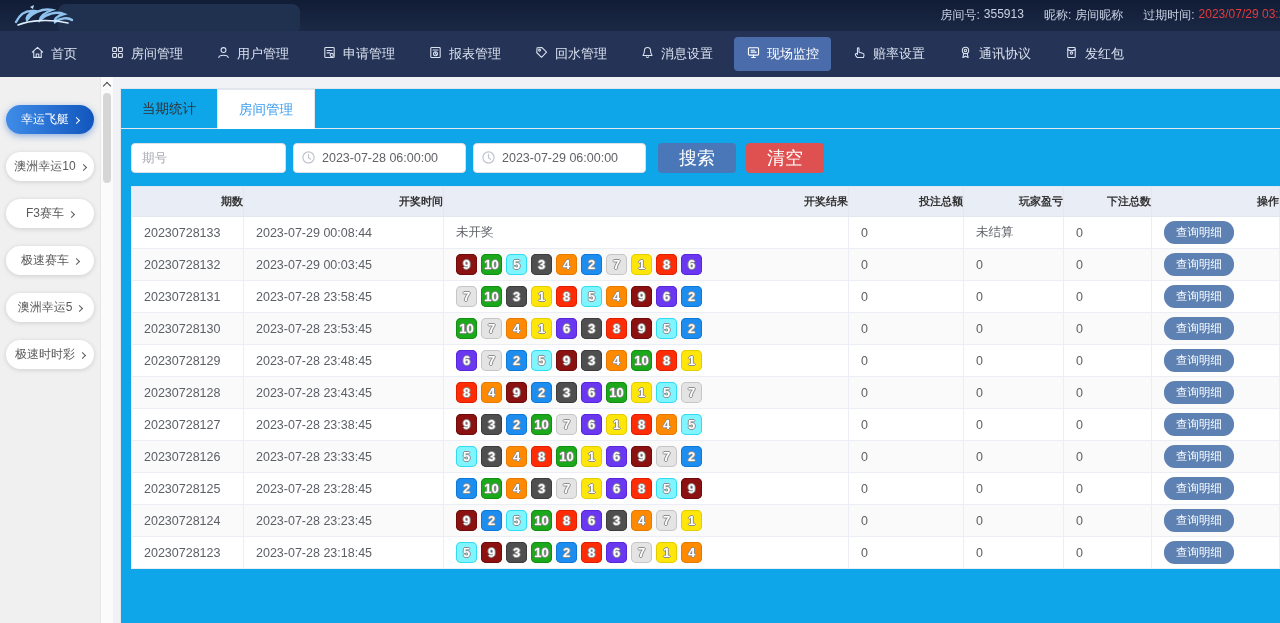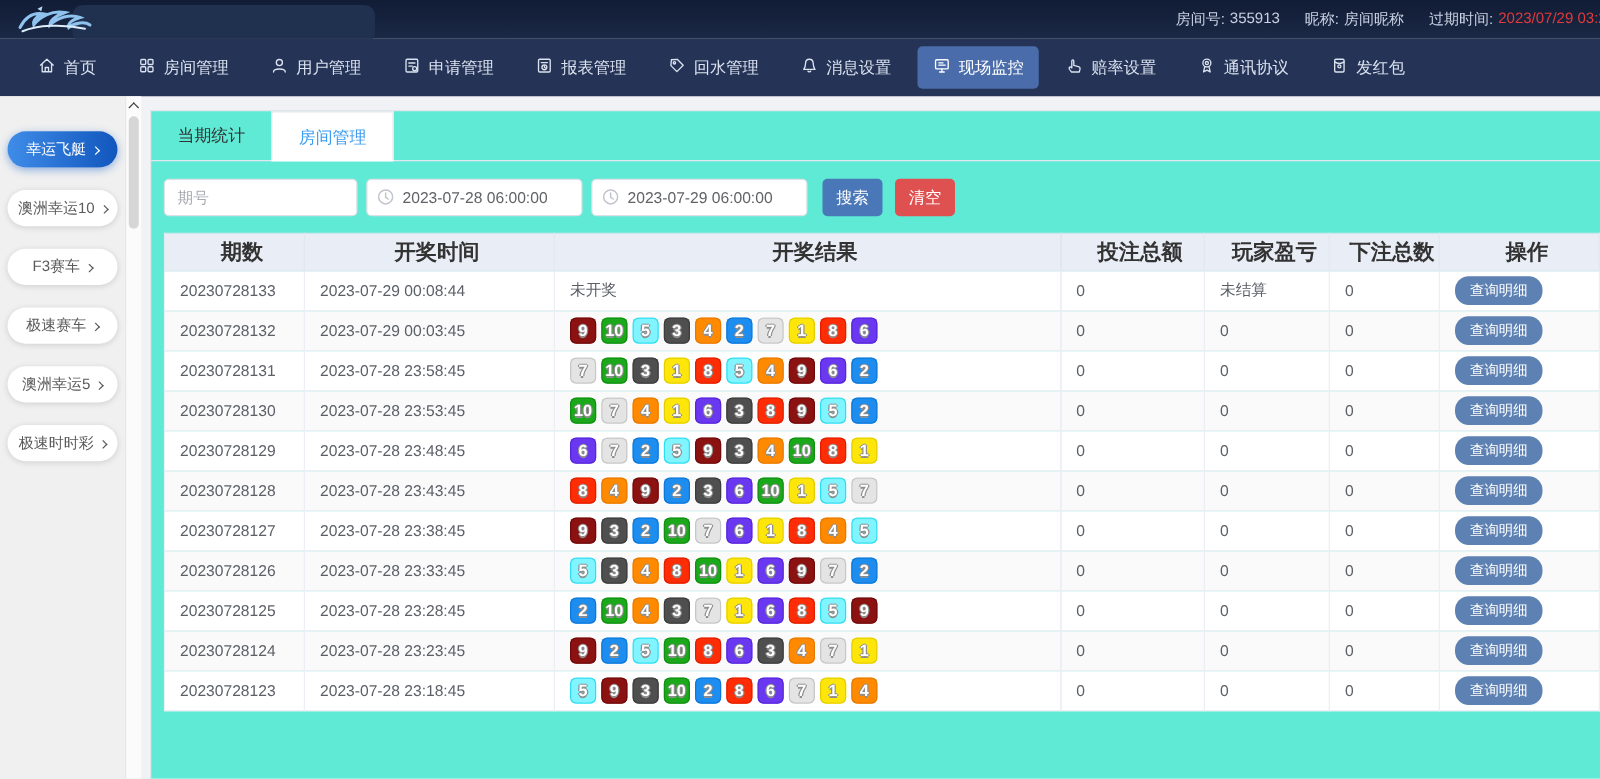--- a/index.html
+++ b/index.html
@@ -37,47 +37,47 @@
   .chev { width:5px; height:5px; border-right:1.4px solid currentColor;
     border-top:1.4px solid currentColor; transform:rotate(45deg); margin-top:1px; flex:none; }
   .side-scroll { width:13px; background:#fbfbfb; border-left:1px solid #e7e7e7; position:relative; flex:none; }
   .scroll-up { position:absolute; top:6px; left:3px; width:6px; height:6px;
     border-left:1.6px solid #444; border-top:1.6px solid #444; transform:rotate(45deg); }
   .scroll-thumb { position:absolute; top:16px; left:2px; width:8px; height:90px;
     background:#d6d6d6; border-radius:4px; }
 
   
   .main { flex:1; padding:11px 0 0 7px; min-width:0; }
-  .card { background:#5eead4; border:1px solid #e2e5ec; border-right:none; border-bottom:none;
+  .card { background:#0ea5e9; border:1px solid #e2e5ec; border-right:none; border-bottom:none;
     height:100%; display:flex; flex-direction:column; }
 
   .tabs { display:flex; border-bottom:1px solid #e4e7ed; height:40px; flex:none; }
   .tab { padding:0 21px; line-height:39px; font-size:13.5px; color:#303133; cursor:pointer; }
   .tab.active { color:#3c9cf0; background:#fff; border:1px solid #e4e7ed;
     border-bottom:1px solid #fff; margin-bottom:-1px; }
 
   .search-row { display:flex; align-items:center; padding:14px 0 13px 10px; flex:none; }
   .ipt { height:30px; border:1px solid #dcdfe6; border-radius:4px; font-size:12.5px;
     color:#606266; padding:0 10px; outline:none; background:#fff;
     font-family:"Liberation Sans","DejaVu Sans",sans-serif; }
   .ipt::placeholder { color:#a8abb2; }
   .ipt-issue { width:155px; }
   .date-wrap { position:relative; margin-left:7px; }
   .date-wrap .ipt { width:173px; padding-left:28px; }
   .date-icon { position:absolute; left:8px; top:7px; pointer-events:none; }
-  .btn { height:30px; border:none; border-radius:4px; color:#fff; font-size:13px;
-    padding:0 11px; cursor:pointer; font-family:Liberation Sans, sans-serif; }
+  .btn { height:30px; border:none; border-radius:4px; color:#fff; font-size:18px;
+    padding:0 21px; cursor:pointer; font-family:Liberation Sans, sans-serif; }
   .btn-search { background:#4a77b8; margin-left:12px; }
   .btn-clear { background:#df5050; margin-left:10px; }
 
   
   .table-wrap { margin-left:10px; flex:1; overflow:hidden; }
   table { width:100%; border-collapse:collapse; table-layout:fixed; }
-  th { background:#e9edf5; height:30px; font-size:17px; color:#333; font-weight:bold;
-    text-align:center; padding-left:12px; border:1px solid #e2e7f0; }
+  th { background:#e9edf5; height:30px; font-size:11px; color:#333; font-weight:bold;
+    text-align:right; padding-left:12px; border:1px solid #e2e7f0; }
   td { height:32px; font-size:12.5px; color:#5c6066; padding-left:12px;
     border:1px solid #ebeef5; background:#fff; }
   tr.striped td { background:#fafafa; }
   .ball { display:inline-flex; align-items:center; justify-content:center;
     width:21px; height:21px; border-radius:5px; margin-right:4px; vertical-align:middle;
     font-size:13px; font-weight:bold; color:#fff;
     text-shadow:1px 0 0 #8e8e8e,-1px 0 0 #8e8e8e,0 1px 0 #8e8e8e,0 -1px 0 #8e8e8e; }
   .detail-btn { display:inline-block; background:#5d81b2; color:#fff; font-size:11.5px;
     padding:4px 12px; border-radius:11px; cursor:pointer; white-space:nowrap; }
 </style>

